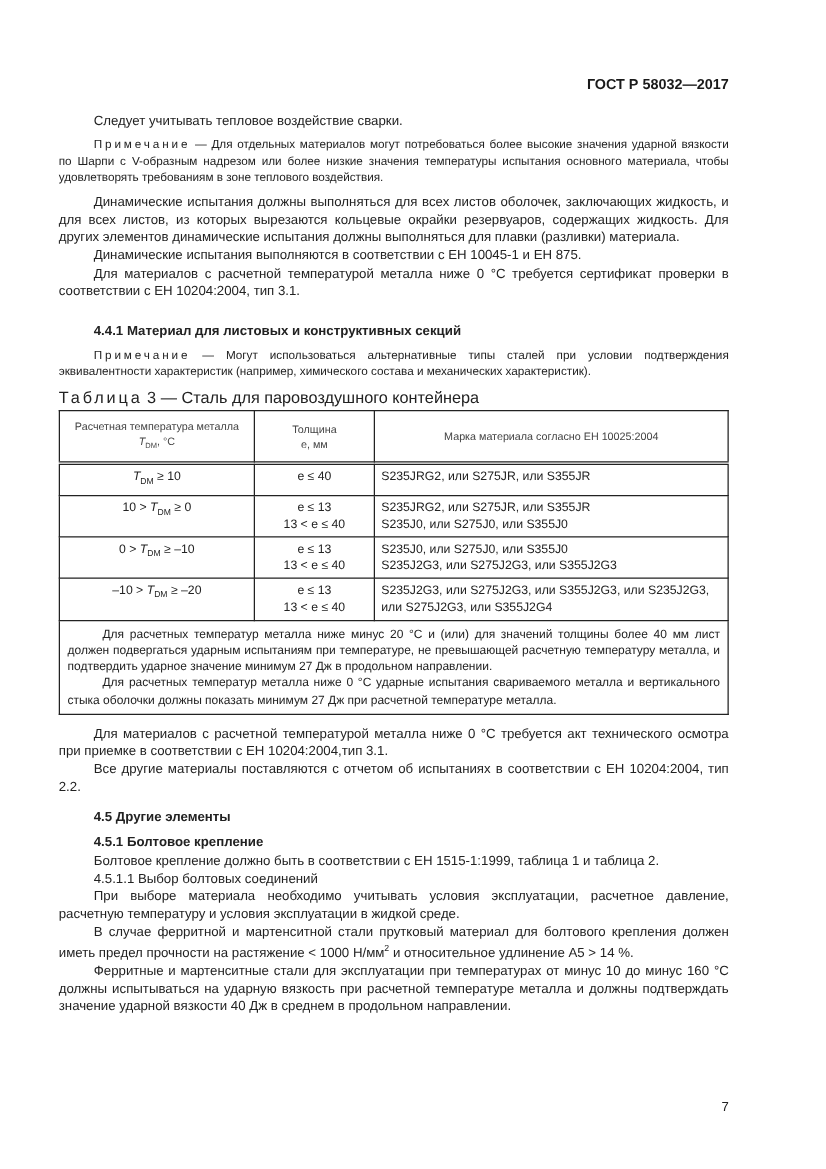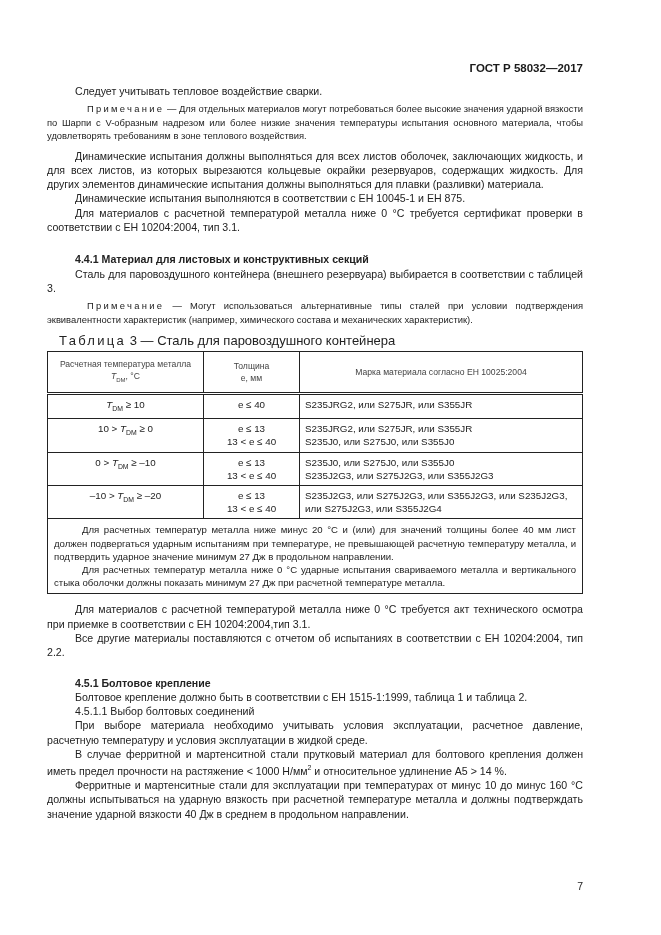--- a/index.html
+++ b/index.html
@@ -5,25 +5,25 @@
     html, body { margin: 0; padding: 0; background: #ffffff; }
     body {
       width: 661px; height: 935px; position: relative; overflow: hidden;
       font-family: "Liberation Sans", sans-serif; color: #222;
     }
     .page { position: absolute; left: 0; top: 0; width: 661px; height: 935px; }
     .header-code {
       position: absolute; right: 78px; top: 62px;
       font-weight: bold; font-size: 11.5px; color: #1a1a1a;
     }
-    .content { position: absolute; left: 47px; top: 84px; width: 536px; }
+    .content { position: absolute; left: 47px; top: 90px; width: 536px; }
     p { margin: 0; font-size: 10.6px; line-height: 14.3px; text-align: justify; }
     .ind { text-indent: 28px; }
     .small { font-size: 9.4px; line-height: 13.4px; }
-    .sp { letter-spacing: 2.3px; margin-left: 12px; }
+    .sp { letter-spacing: 2.3px; }
     h4 { margin: 0; font-size: 10.6px; line-height: 14.3px; font-weight: bold; padding-left: 28px; }
     .gap4 { height: 4px; }
     .gap6 { height: 6px; }
     .gap8 { height: 8px; }
     .gap10 { height: 10px; }
     .tcap { font-size: 13px; line-height: 13px; margin-top: 8px; }
     table {
       border-collapse: collapse; width: 536px; margin-top: 4px;
       font-size: 9.8px; line-height: 13.2px; padding-left: 47px;
     }
@@ -47,21 +47,20 @@
     <p class="ind">Следует учитывать тепловое воздействие сварки.</p>
     <div class="gap4"></div>
     <p class="ind small"><span class="sp">Примечание</span><span> — Для отдельных материалов могут потребоваться более высокие значения ударной вязкости по Шарпи с V-образным надрезом или более низкие значения температуры испытания основного материала, чтобы удовлетворять требованиям в зоне теплового воздействия.</span></p>
     <div class="gap6"></div>
     <p class="ind">Динамические испытания должны выполняться для всех листов оболочек, заключающих жидкость, и для всех листов, из которых вырезаются кольцевые окрайки резервуаров, содержащих жидкость. Для других элементов динамические испытания должны выполняться для плавки (разливки) материала.</p>
     <p class="ind">Динамические испытания выполняются в соответствии с ЕН 10045-1 и ЕН 875.</p>
     <p class="ind">Для материалов с расчетной температурой металла ниже 0 °С требуется сертификат проверки в соответствии с ЕН 10204:2004, тип 3.1.</p>
     <div class="gap10"></div>
     <div class="gap8"></div>
     <h4>4.4.1 Материал для листовых и конструктивных секций</h4>
-    <p class="ind">Сталь для паровоздушного контейнера (внешнего резервуара) выбирается в соответствии с таблицей 3.</p>
     <div class="gap4"></div>
     <p class="ind small"><span class="sp">Примечание</span><span> — Могут использоваться альтернативные типы сталей при условии подтверждения эквивалентности характеристик (например, химического состава и механических характеристик).</span></p>
 
     <div class="tcap"><span class="sp">Таблица</span><span> 3 — Сталь для паровоздушного контейнера</span></div>
 
     <table>
       <thead>
         <tr>
           <th class="col1">
             <span>Расчетная температура металла</span><br>
@@ -122,20 +121,21 @@
             <p class="ind">Для расчетных температур металла ниже 0 °С ударные испытания свариваемого металла и вертикального стыка оболочки должны показать минимум 27 Дж при расчетной температуре металла.</p>
           </td>
         </tr>
       </tbody>
     </table>
 
     <div class="gap8"></div>
     <p class="ind">Для материалов с расчетной температурой металла ниже 0 °С требуется акт технического осмотра при приемке в соответствии с ЕН 10204:2004,тип 3.1.</p>
     <p class="ind">Все другие материалы поставляются с отчетом об испытаниях в соответствии с ЕН 10204:2004, тип 2.2.</p>
     <div class="gap10"></div>
+    <h4>4.5 Другие элементы</h4>
     <div class="gap6"></div>
     <h4>4.5.1 Болтовое крепление</h4>
     <p class="ind">Болтовое крепление должно быть в соответствии с ЕН 1515-1:1999, таблица 1 и таблица 2.</p>
     <p class="ind">4.5.1.1 Выбор болтовых соединений</p>
     <p class="ind">При выборе материала необходимо учитывать условия эксплуатации, расчетное давление, расчетную температуру и условия эксплуатации в жидкой среде.</p>
     <p class="ind"><span>В случае ферритной и мартенситной стали прутковый материал для болтового крепления должен иметь предел прочности на растяжение &lt; 1000 Н/мм</span><sup style="font-size:7px">2</sup><span> и относительное удлинение А5 &gt; 14 %.</span></p>
     <p class="ind">Ферритные и мартенситные стали для эксплуатации при температурах от минус 10 до минус 160 °С должны испытываться на ударную вязкость при расчетной температуре металла и должны подтверждать значение ударной вязкости 40 Дж в среднем в продольном направлении.</p>
   </div>
 
   <div class="footer-num">7</div>

